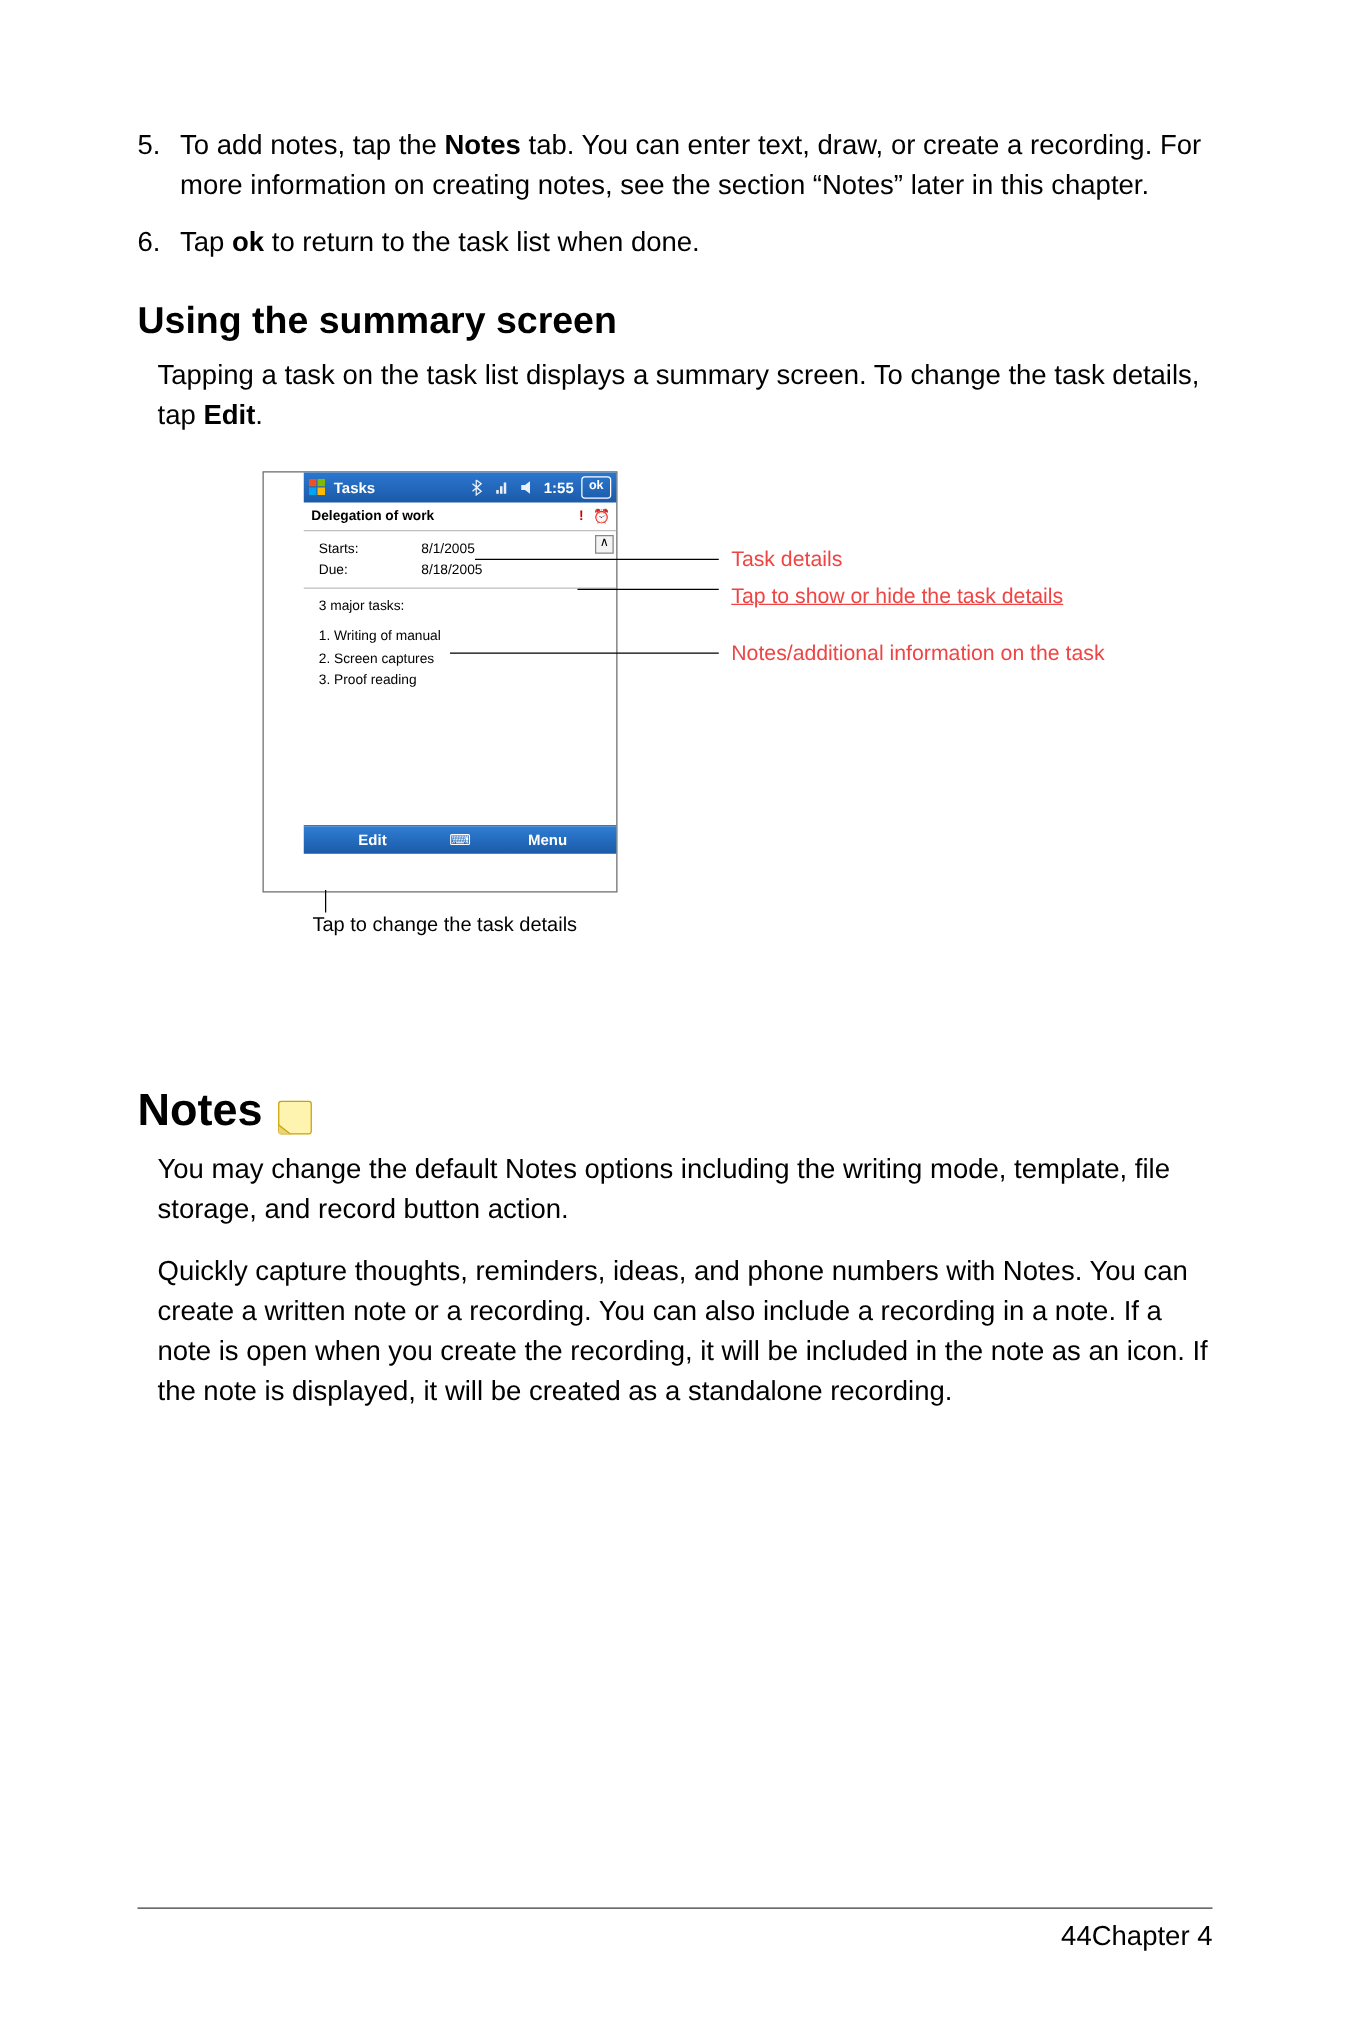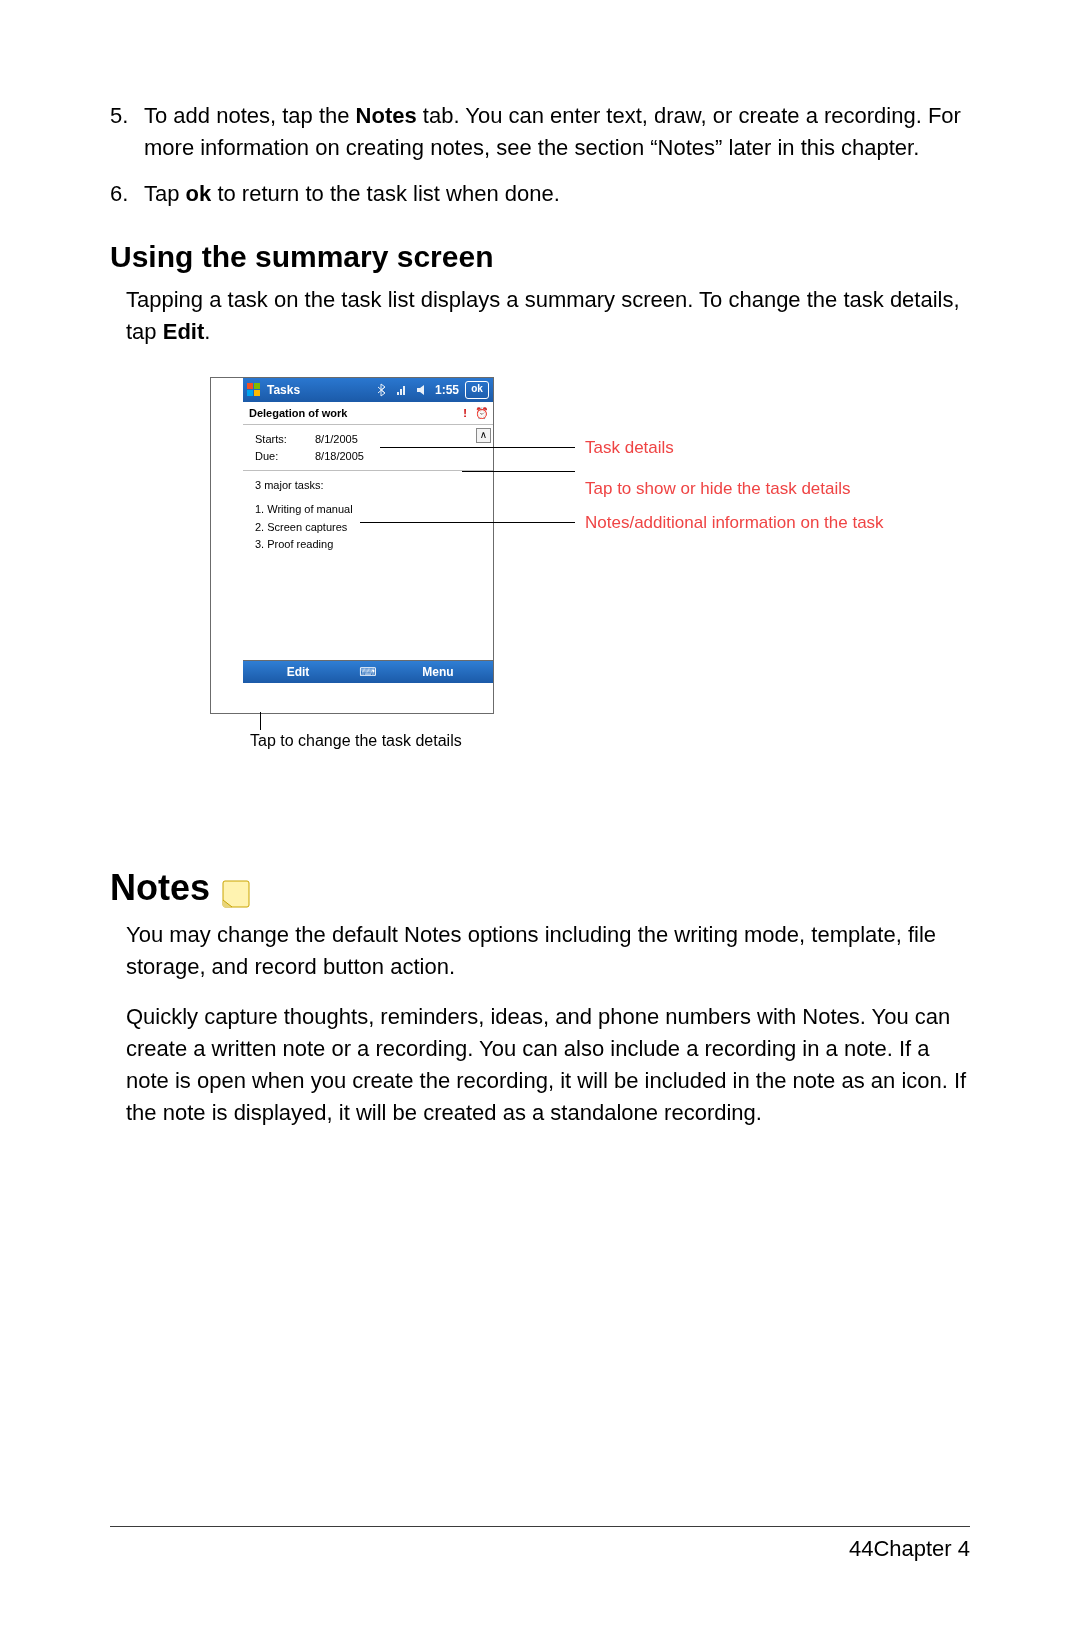--- a/index.html
+++ b/index.html
@@ -112,21 +112,21 @@
     font-size: 11px;
     justify-content: space-between;
   }
   .prio-icons { display: flex; gap: 4px; }
   .prio-icons span { display: inline-block; width: 12px; text-align: center; }
   .phone-dates {
     padding: 6px 8px 6px 12px;
     border-bottom: 1px solid #bfbfbf;
     line-height: 1.5;
   }
-  .phone-dates .row { display: flex; }
+  .phone-dates .row { display: flex; gap: 22px; }
   .phone-dates .lbl { width: 60px; }
   .phone-body {
     padding: 6px 8px 6px 12px;
     line-height: 1.6;
     height: 190px;
     box-sizing: border-box;
     border-bottom: 1px solid #6b6b6b;
   }
   .phone-body .body-title { margin-bottom: 6px; }
   .phone-bottom {
@@ -292,21 +292,21 @@
         <div class="bb-left">Edit</div>
         <div class="bb-mid">⌨</div>
         <div class="bb-right">Menu</div>
       </div>
     </div>
 
     <div class="callout-line" style="left:170px; top:70px; width:195px;"></div>
     <div class="callout" style="left:375px; top:61px;">Task details</div>
 
     <div class="callout-line" style="left:252px; top:94px; width:113px;"></div>
-    <div class="callout" style="left:375px; top:102px;">Tap to show or hide the task details</div>
+    <div class="callout" style="left:375px; top:90px;text-decoration:underline;">Tap to show or hide the task details</div>
 
     <div class="callout-line" style="left:150px; top:145px; width:215px;"></div>
     <div class="callout" style="left:375px; top:136px;">Notes/additional information on the task</div>
 
     <div class="callout-vline" style="left:50px; top:335px; height:18px;"></div>
     <div class="caption-below">Tap to change the task details</div>
   </div>
 
   <h1 class="notes-h1">
     <span>Notes</span>

